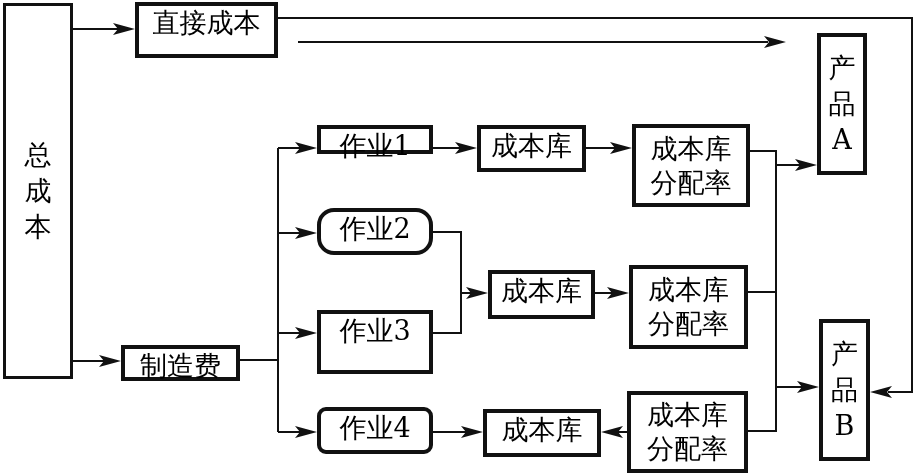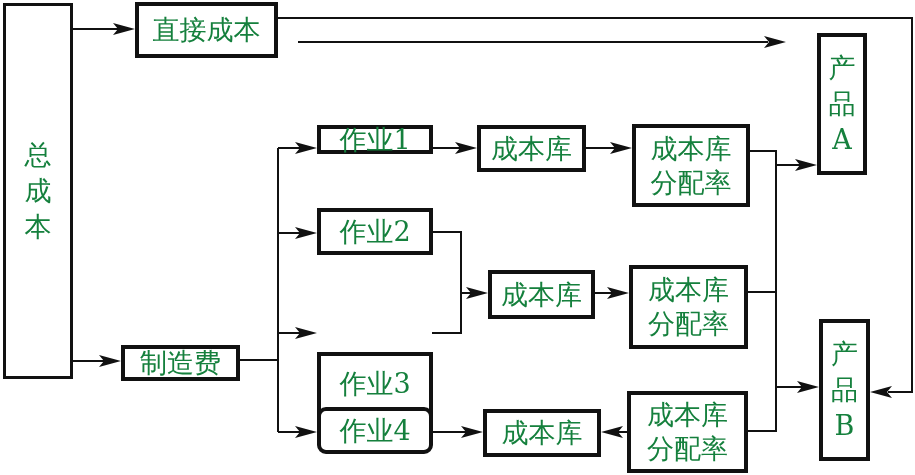--- a/index.html
+++ b/index.html
@@ -1,21 +1,21 @@
 <!DOCTYPE html>
 <html><head>
 <meta charset="utf-8">
 <style>
   html, body { margin: 0; padding: 0; background: #ffffff; }
   body { width: 915px; height: 475px; position: relative; overflow: hidden;
          font-family: "DejaVu Serif", "Liberation Serif", serif; color: #111; }
   #canvas { position: absolute; left: 0; top: 0; }
   .box { position: absolute; box-sizing: border-box; border: 4px solid #111; background: #fff;
-         display: flex; align-items: center; justify-content: center; text-align: center;
-         font-size: 27px; line-height: 34px; color: #15803d; }
+         display: flex; justify-content: center; text-align: center;
+         font-size: 27px; line-height: 34px; color: #000000; }
   .box.thin { border-width: 3px; }
   .vert { flex-direction: column; font-size: 27px; line-height: 36px; }
   .two { flex-direction: column; line-height: 34px; }
   .line { stroke: #111; stroke-width: 2; fill: none; }
   .head { fill: #111; }
 </style>
 </head>
 <body>
 
 <svg id="canvas" width="915" height="475">
@@ -80,24 +80,24 @@
   <span>直接成本</span>
 </div>
 
 <div class="box" style="left:121px; top:345px; width:119px; height:36px;">
   <span>制造费</span>
 </div>
 
 <div class="box" style="left:317px; top:125px; width:116px; height:29px;">
   <span>作业1</span>
 </div>
-<div class="box" style="left:317px; top:208px; width:116px; height:47px;">
+<div class="box" style="left:317px; top:208px; width:116px; height:47px;border-radius:17px;">
   <span>作业2</span>
 </div>
-<div class="box" style="left:317px; top:310px; width:116px; height:64px;margin-top:42px;">
+<div class="box" style="left:317px; top:310px; width:116px; height:64px;">
   <span>作业3</span>
 </div>
 <div class="box" style="left:317px; top:407px; width:116px; height:47px;border-radius:9px;">
   <span>作业4</span>
 </div>
 
 <div class="box" style="left:477px; top:125px; width:109px; height:47px;">
   <span>成本库</span>
 </div>
 <div class="box" style="left:488px; top:270px; width:107px; height:49px;">

